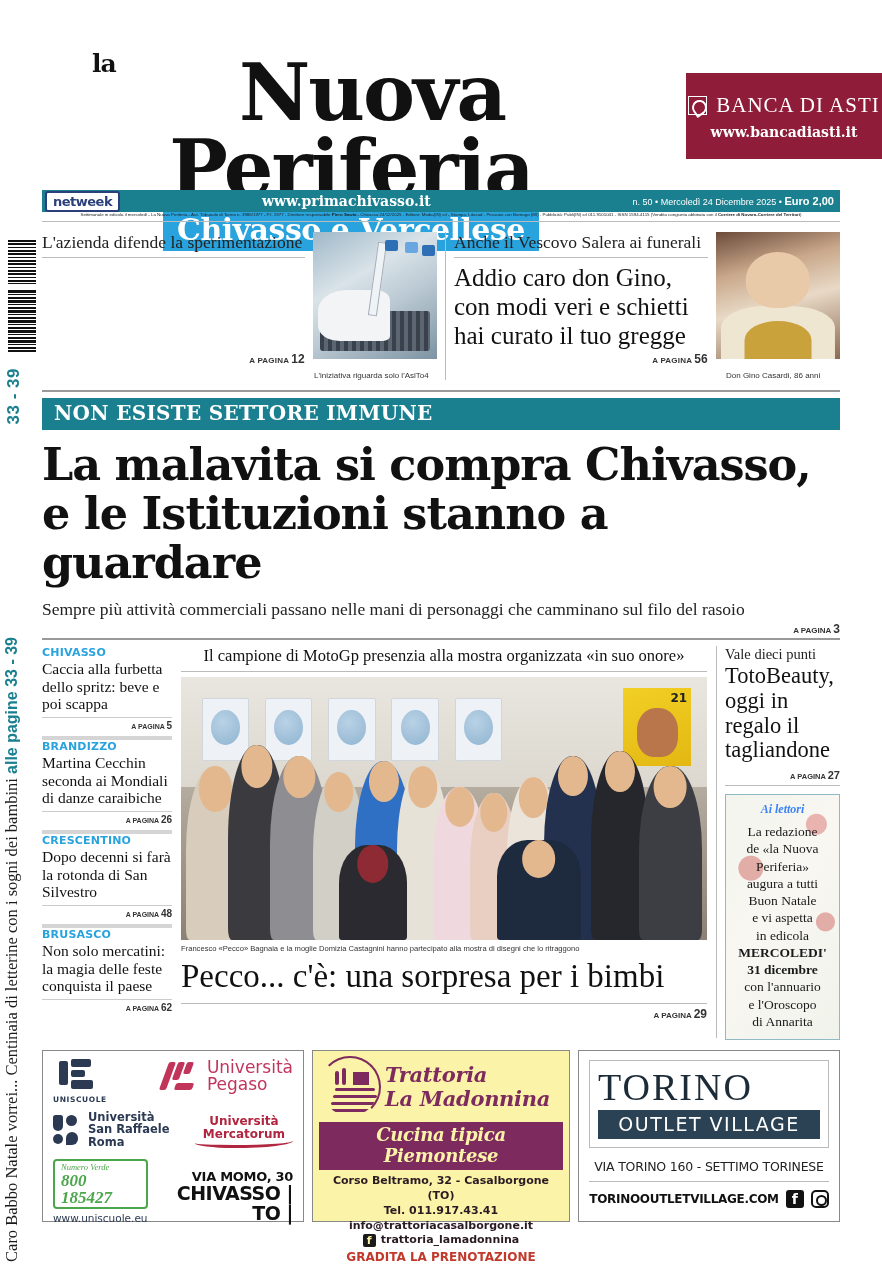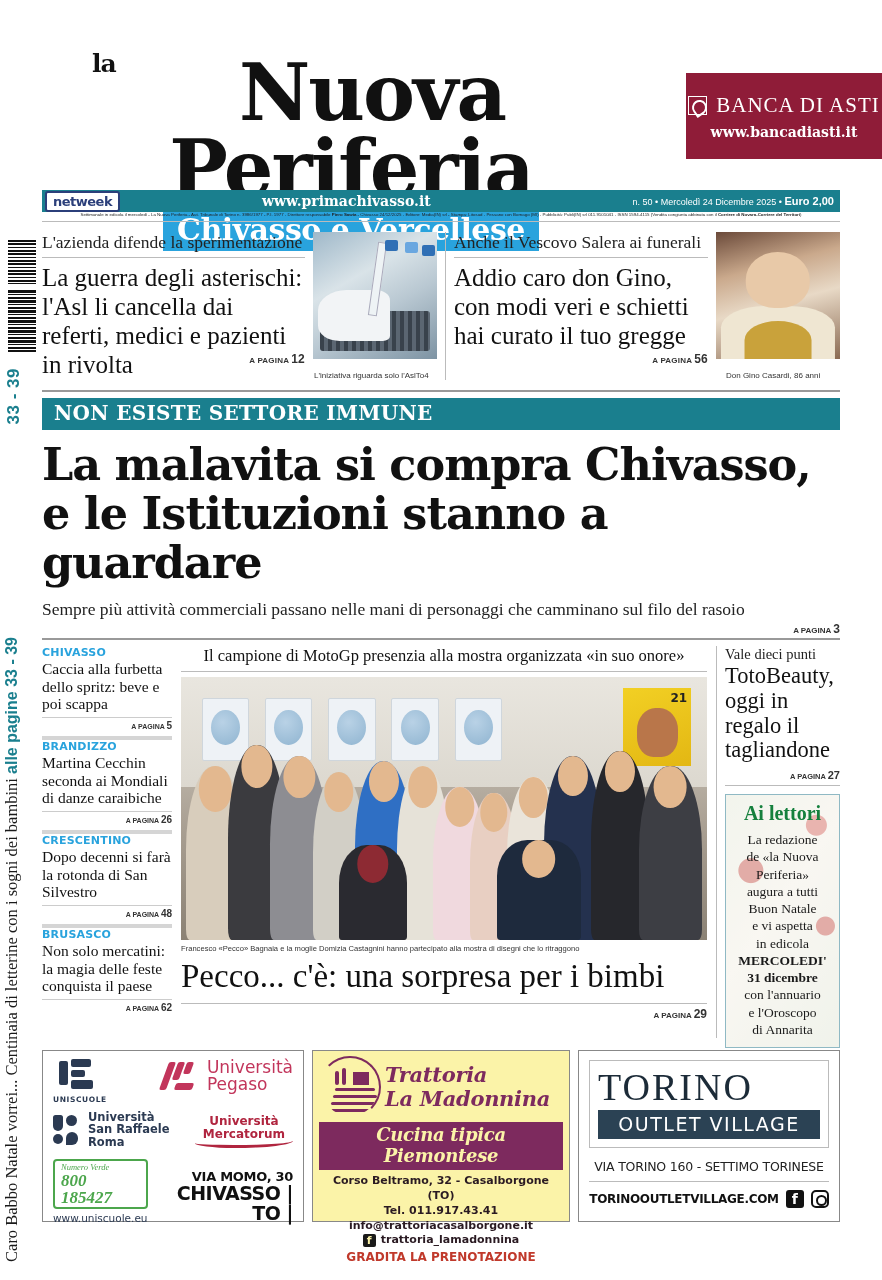--- a/index.html
+++ b/index.html
@@ -292,22 +292,22 @@
   .readers-bg {
     position: absolute; inset: 0; opacity: 0.5;
     background:
       radial-gradient(circle at 80% 12%, #d6706a 0 10px, transparent 11px),
       radial-gradient(circle at 22% 30%, #c95f59 0 12px, transparent 13px),
       radial-gradient(circle at 88% 52%, #c95f59 0 9px, transparent 10px),
       linear-gradient(125deg, #e9efe4 0%, #f6f4ee 45%, #e4ece0 100%);
   }
   .readers-inner { position: relative; }
   .readers-title {
-    font-family: "Liberation Serif", serif; 
-    font-weight: bold; font-size: 20px; color: #15803d; margin-bottom: 6px;
+    font-family: "Liberation Serif", serif; font-style: italic;
+    font-weight: bold; font-size: 12px; color: #3b82f6; margin-bottom: 6px;
   }
   .readers-text {
     font-family: "Liberation Serif", serif; font-size: 13.5px;
     line-height: 1.28; color: #1a1a1a;
   }
   .readers-text b { font-weight: bold; }
 
   
   .ads {
     position: absolute; left: 42px; top: 1050px; width: 798px; height: 172px;
@@ -502,21 +502,20 @@
     <span class="issue-info"><span>n. 50 • Mercoledì 24 Dicembre 2025 • </span><b>Euro 2,00</b></span>
   </div>
   <div class="colophon"><span>Settimanale in edicola il mercoledì - La Nuova Periferia - Aut. Tribunale di Torino n. 3986/1977 - P.I. 1977 - Direttore responsabile </span><b>Piero Sawia</b><span> - Chivasso  24/12/2025 - Editore: Media(IN) srl - Stampa: Litosud - Pessano con Bornago (MI) - Pubblicità: Publi(IN) srl 011.9101041 - ISSN 1594-4115   (Vendita congiunta abbinata con il </span><b>Corriere di Novara-Corriere del Territori</b><span>)</span></div>
 
   <div class="teasers">
 
     <div class="teaser">
       <div class="teaser-inner">
         <div class="teaser-text">
           <div class="kicker">L'azienda difende la sperimentazione</div>
-          <div class="teaser-head">La guerra degli asterischi: l'Asl li cancella dai referti, medici e pazienti in rivolta</div>
         </div>
         <div class="teaser-photo">
           <div class="lab-tray"></div>
           <div class="lab-hand"></div>
           <div class="lab-tube"></div>
           <div class="lab-cap" style="left:58%;top:6%;"></div>
           <div class="lab-cap" style="left:74%;top:8%;background:#6aa7e0;"></div>
           <div class="lab-cap" style="left:88%;top:10%;background:#2f6fb5;"></div>
         </div>
       </div>

